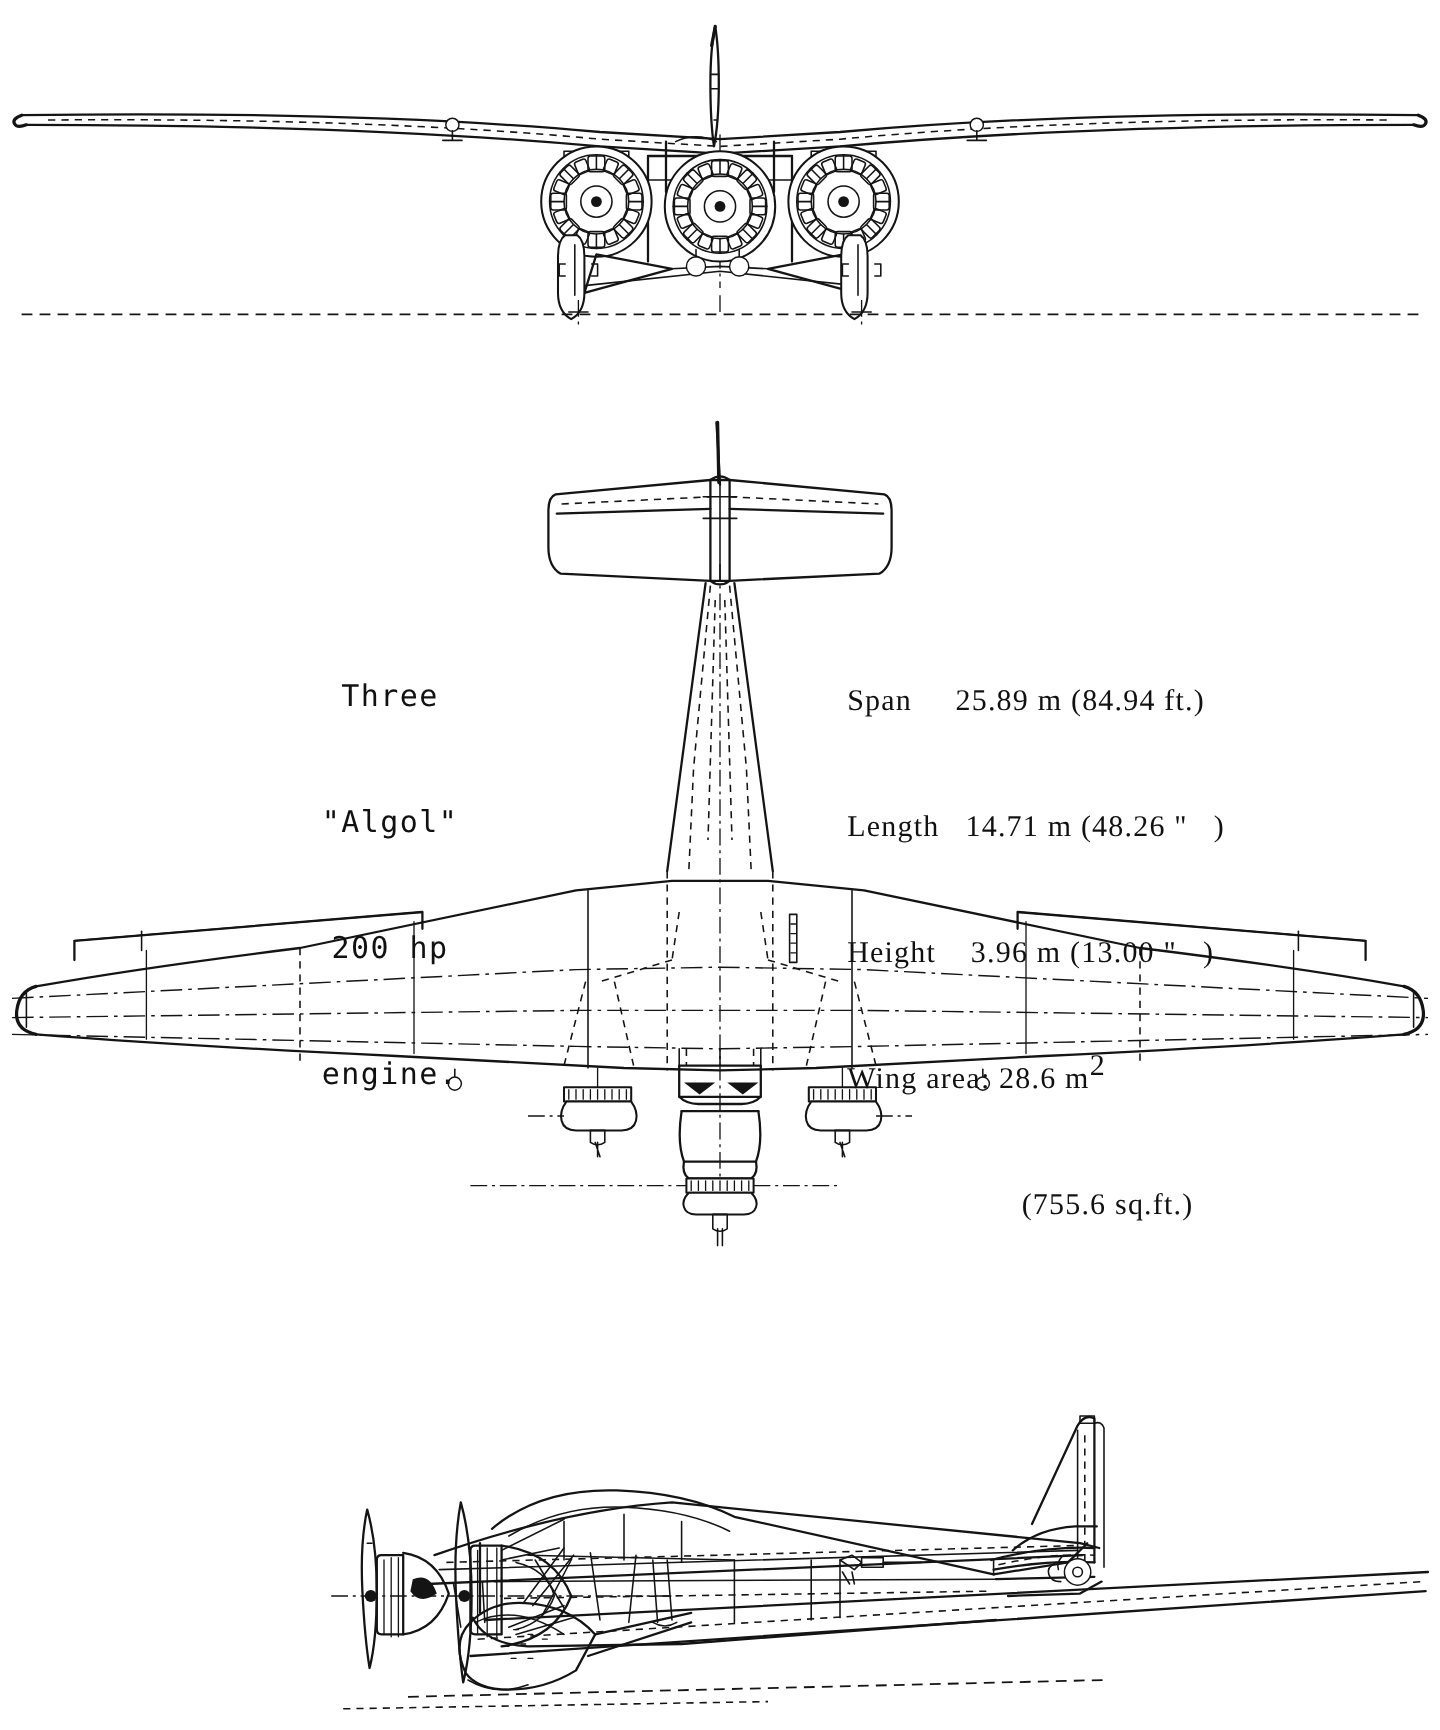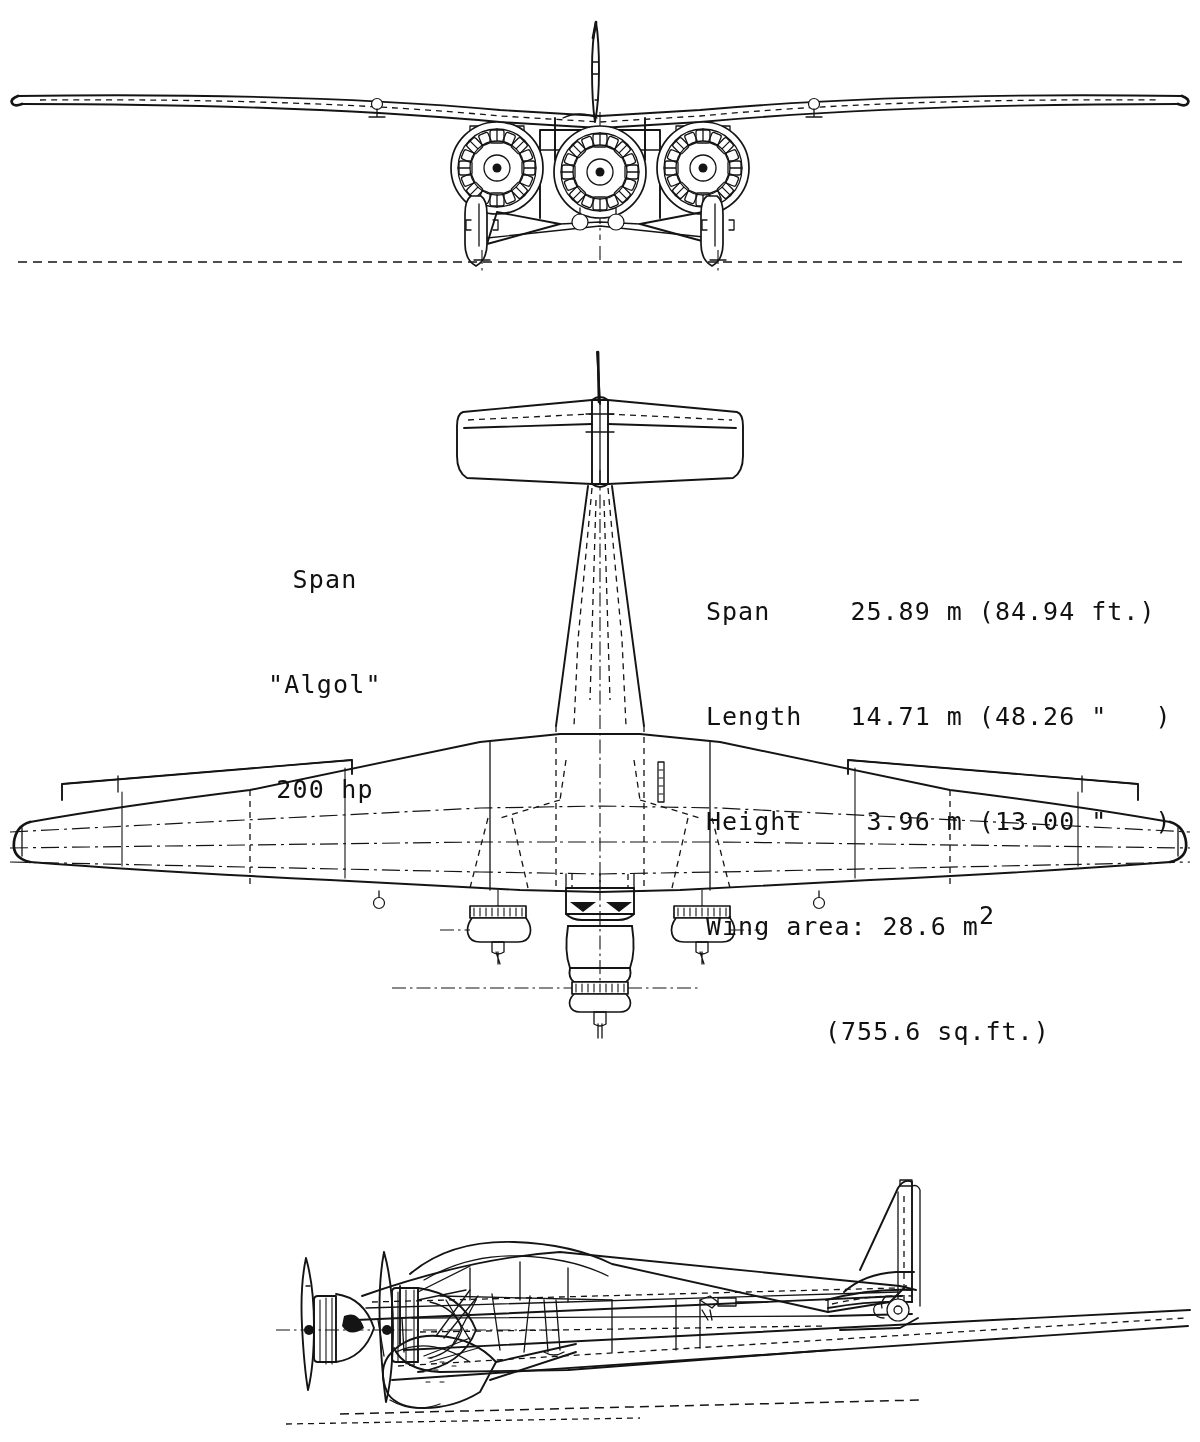--- a/index.html
+++ b/index.html
@@ -12,28 +12,28 @@
   svg.dwg{position:absolute;left:0;top:0;width:1200px;height:1442px;}
 
   .txt{position:absolute;white-space:pre;color:#111111;
        font-family:"DejaVu Sans Mono","Liberation Mono",monospace;}
 
   #engine-note{
     left:160px;top:492px;width:330px;
     font-size:25px;line-height:35px;text-align:center;letter-spacing:1.2px;
   }
   #spec-block{
-    left:706px;top:524px;
-    font-size:25px;line-height:35px;letter-spacing:1.0px;
+    left:706px;top:497px;
+    font-size:25px;line-height:35px;letter-spacing:1.0px;font-family:Liberation Serif, serif;
   }
   #spec-block .row{white-space:pre;}
   #spec-block .sup{
     font-size:25px;vertical-align:super;line-height:0;position:relative;top:-2px;
   }
-  #spec-area-imp{margin-left:119px;}
+  #spec-area-imp{margin-left:119px;text-align:center;}
 </style>
 </head>
 <body>
 
 <div id="sheet">
 
   <svg class="dwg" viewBox="0 0 1200 1442">
     <defs>
       <style>
         .l  {fill:none;stroke:#141414;stroke-width:1.9;stroke-linecap:round;stroke-linejoin:round;}
@@ -364,23 +364,24 @@
         <path class="lt" d="M390,1400 q24,14 50,4"></path>
       </g>
 
       <path class="lt" d="M378,1320 L384,1356 M402,1318 L404,1352"></path>
       <path class="lt" d="M544,1300 L548,1352 M556,1300 L560,1350"></path>
       <path class="lt" d="M544,1352 q10,6 20,0"></path>
     </g>
   </svg>
 
   <div class="txt" id="engine-note">
-    <div>Span</div>
+    <div>Three</div>
     <div>"Algol"</div>
     <div>200 hp</div>
+    <div>engine.</div>
   </div>
 
   <div class="txt" id="spec-block">
     <div class="row">Span     25.89 m (84.94 ft.)</div>
     <div class="row">Length   14.71 m (48.26 "   )</div>
     <div class="row">Height    3.96 m (13.00 "   )</div>
     <div class="row"><span>Wing area: 28.6 m</span><span class="sup">2</span></div>
     <div class="row" id="spec-area-imp">(755.6 sq.ft.)</div>
   </div>
 

